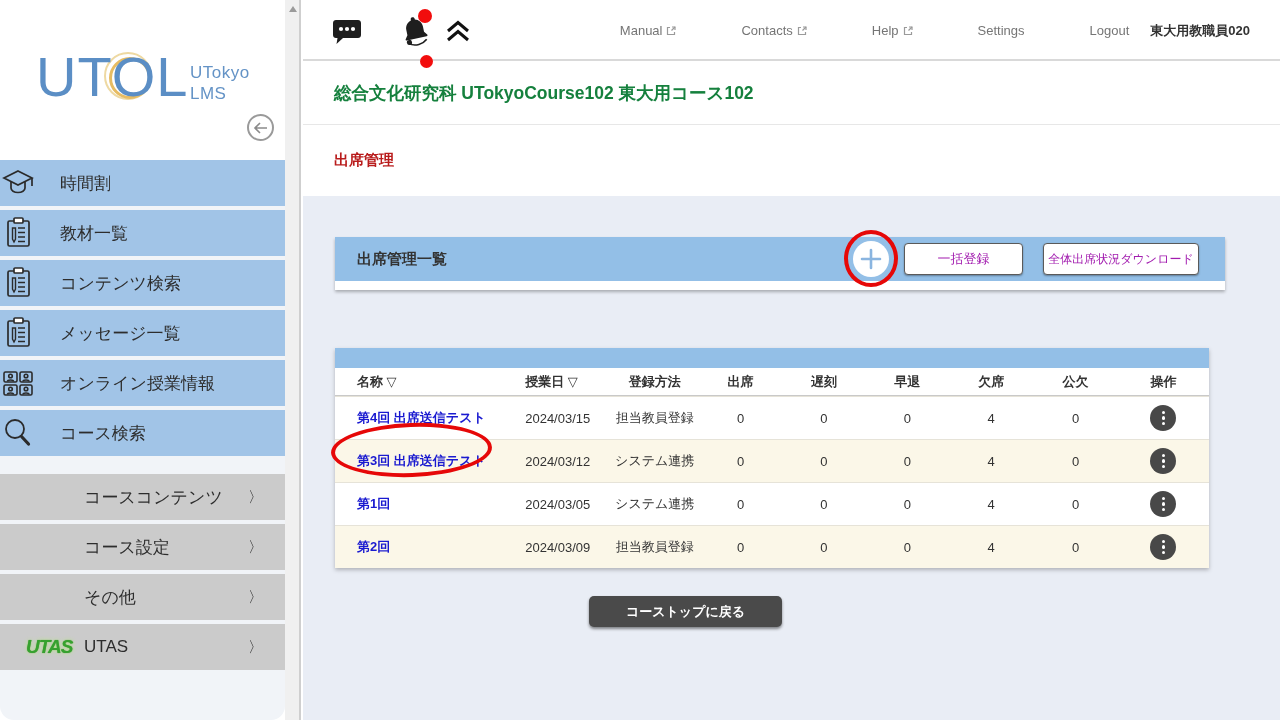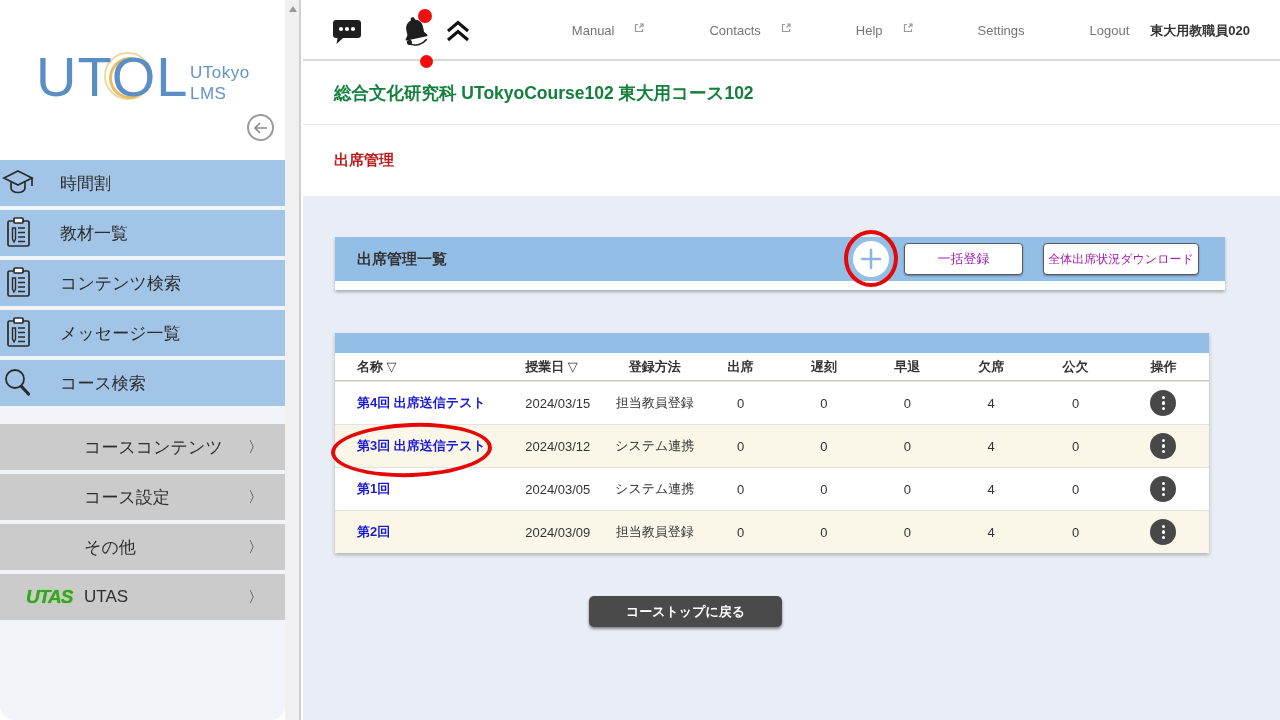--- a/index.html
+++ b/index.html
@@ -41,21 +41,21 @@
                border-left:4px solid transparent; border-right:4px solid transparent;
                border-bottom:6px solid #9a9a9a; }
 
   
   .main { position:absolute; left:303px; top:0; right:0; bottom:0; background:#e9edf5;
           display:flex; flex-direction:column; }
   .topbar { position:relative; height:61px; background:#fff; border-bottom:2px solid #d9d9d9; flex:none; }
   .tb-icon { position:absolute; cursor:pointer; }
   .tb-links { position:absolute; right:30px; top:0; height:61px; display:flex;
               align-items:center; gap:21px; }
-  .tb-link { font-size:13px; color:#757575; cursor:pointer; display:flex; gap:20px;padding-left:44px; }
+  .tb-link { font-size:13px; color:#757575; cursor:pointer; display:flex; align-items:center; gap:4px;padding-left:44px; }
   .tb-user { font-size:13px; color:#333; font-weight:700; }
 
   .title-row { height:64px; background:#fff; border-bottom:1px solid #e7e7e7;
                display:flex; align-items:center; padding-left:31px; flex:none; }
   .course-title { font-size:17.5px; font-weight:700; color:#15803d; }
   .section-row { height:71px; background:#fff; display:flex; align-items:center;
                  padding-left:31px; flex:none; }
   .section-title { font-size:15px; font-weight:700; color:#b91c1c; }
 
   .content { position:relative; flex:1; background:#e9edf5; }
@@ -69,21 +69,21 @@
               background:#fff; border:none; display:flex; align-items:center; justify-content:center;
               cursor:pointer; }
   .bar-btn { position:absolute; top:6px; height:32px; background:#fff; border:1px solid #5a5a5a;
              border-radius:4px; color:#a21caf; cursor:pointer; box-shadow:0 1px 2px rgba(0,0,0,.35);
              font-family:inherit; }
   .btn-bulk { left:569px; width:119px; font-size:13px; }
   .btn-dl   { left:708px; width:156px; font-size:12px; }
   .panel-foot { height:9px; background:#fff; }
 
   
-  .table-card { position:absolute; left:32px; top:137px; width:874px; background:#22c55e;
+  .table-card { position:absolute; left:32px; top:152px; width:874px; background:#22c55e;
                 box-shadow:0 2px 4px rgba(0,0,0,.25); }
   .table-topstrip { height:20px; background:#93bfe7; }
   .t-head { display:flex; height:28px; align-items:center; background:#fff;
             border-bottom:1px solid #c9c9c9; font-size:13px; font-weight:700; color:#333; }
   .t-row { display:flex; height:43px; align-items:center; font-size:13px; color:#333;
            background:#fff; border-top:1px solid #e6e3d8; }
   .t-row:first-of-type { border-top:none; }
   .t-row.alt { background:#fbf7e8; }
   .c-name { width:170px; padding-left:22px; }
   .c-date { width:110px; padding-left:23px; }
@@ -163,20 +163,39 @@
       <div class="menu-item">
         <span class="ic">
           <svg width="30" height="34" viewBox="0 0 30 34" fill="none" stroke="#2b2b2b" stroke-width="1.7">
             <rect x="5" y="5" width="21" height="25" rx="1.5"></rect>
             <rect x="11" y="2" width="9" height="5" rx="1" fill="#fff"></rect>
             <path d="M15 12 H22 M15 16.5 H22 M15 21 H22 M15 25.5 H22"></path>
             <path d="M9.5 12 V23 L11 26 L12.5 23 V12 Z" stroke-width="1.4"></path>
           </svg>
         </span>
         <span class="lbl">メッセージ一覧</span>
+      </div>
+      <div class="menu-item">
+        <span class="ic">
+          <svg width="34" height="28" viewBox="0 0 34 28" fill="none" stroke="#2b2b2b" stroke-width="1.6">
+            <rect x="3" y="3" width="13" height="10" rx="1.5"></rect>
+            <rect x="19" y="3" width="12" height="10" rx="1.5"></rect>
+            <rect x="3" y="16" width="13" height="10" rx="1.5"></rect>
+            <rect x="19" y="16" width="12" height="10" rx="1.5"></rect>
+            <circle cx="9.5" cy="7" r="1.8"></circle>
+              <path d="M6.5 12.5 C6.5 10.5 12.5 10.5 12.5 12.5"></path>
+            <circle cx="25" cy="7" r="1.8"></circle>
+              <path d="M22 12.5 C22 10.5 28 10.5 28 12.5"></path>
+            <circle cx="9.5" cy="20" r="1.8"></circle>
+              <path d="M6.5 25.5 C6.5 23.5 12.5 23.5 12.5 25.5"></path>
+            <circle cx="25" cy="20" r="1.8"></circle>
+              <path d="M22 25.5 C22 23.5 28 23.5 28 25.5"></path>
+          </svg>
+        </span>
+        <span class="lbl">オンライン授業情報</span>
       </div>
       <div class="menu-item">
         <span class="ic">
           <svg width="32" height="32" viewBox="0 0 32 32" fill="none">
             <circle cx="13" cy="12" r="9" stroke="#2b2b2b" stroke-width="1.8"></circle>
             <path d="M19.5 19.5 L26.5 27" stroke="#2b2b2b" stroke-width="3.2" stroke-linecap="round"></path>
           </svg>
         </span>
         <span class="lbl">コース検索</span>
       </div>

